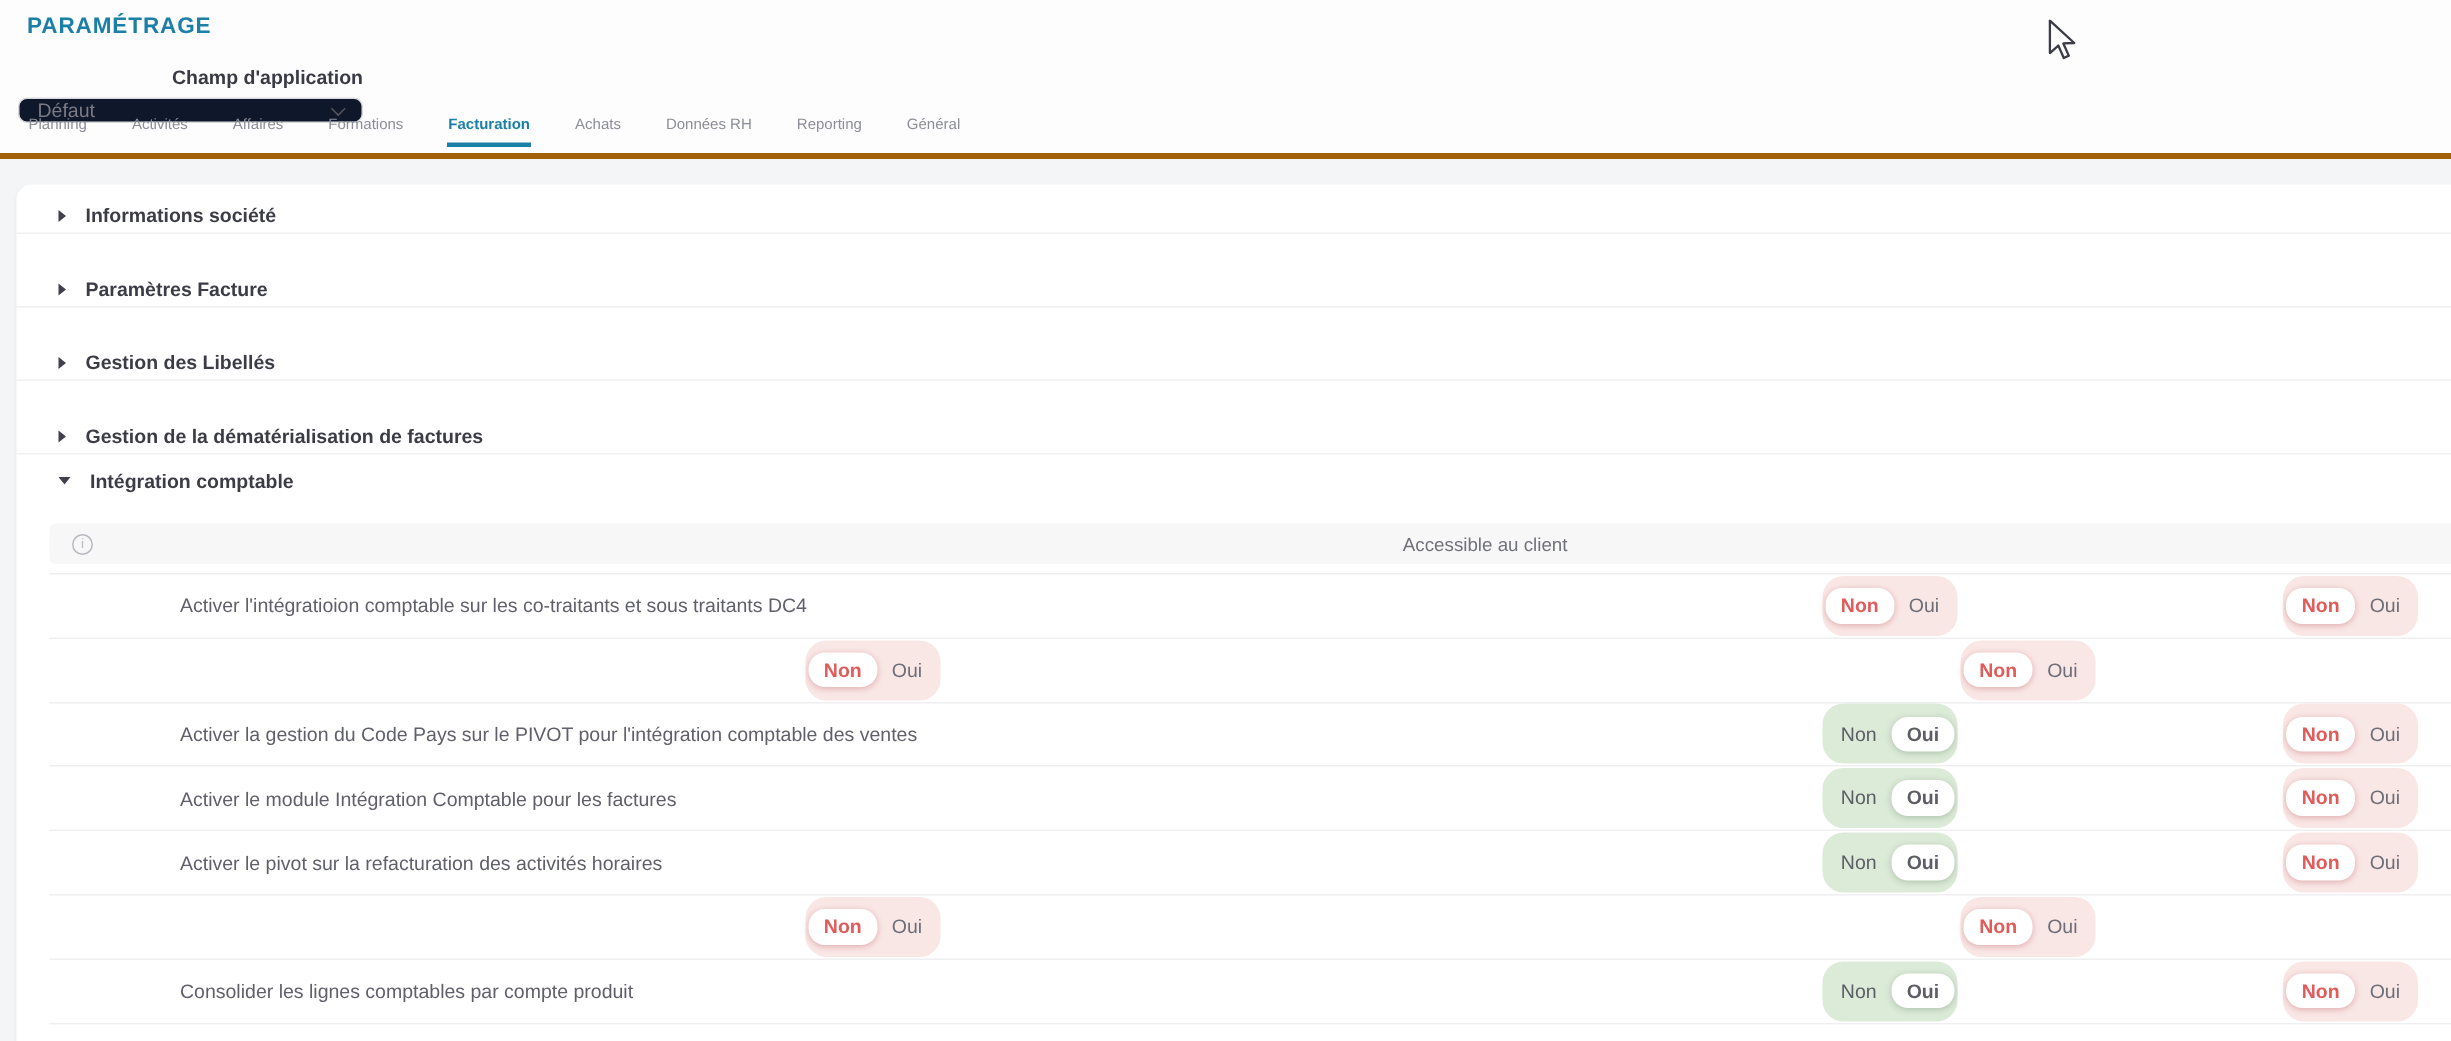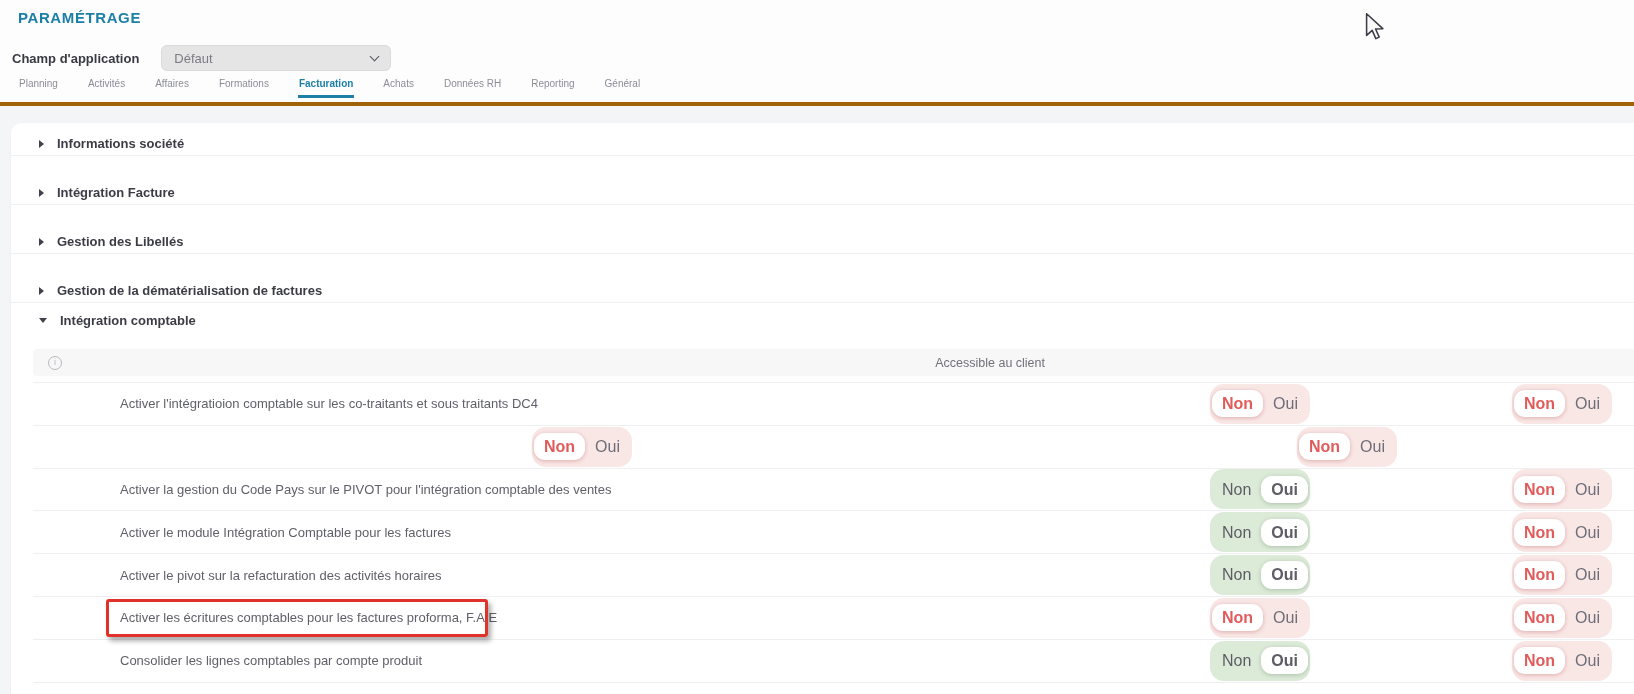--- a/index.html
+++ b/index.html
@@ -22,24 +22,24 @@
   
   .top-band{
     position:absolute;left:0;top:0;width:1634px;height:106px;
     background:#fdfdfe;border-bottom:4px solid #a16207;
   }
   .page-title{
     position:absolute;left:18px;top:9px;
     font-size:15px;font-weight:700;letter-spacing:.6px;
     color:var(--accent);
   }
-  .scope-row{position:absolute;left:12px;top:44px;height:28px;display:flex;align-items:center;gap:22px;}
+  .scope-row{position:absolute;left:12px;top:44px;height:28px;display:flex;align-items:flex-end;gap:6px;flex-direction:column;}
   .scope-label{font-size:13px;font-weight:700;color:#3a3a44;}
   .select{
-    width:230px;height:26px;background:#e5e5e5;
+    width:230px;height:26px;background:#0f172a;
     border:1px solid #d9d9de;border-radius:6px;
     display:flex;align-items:center;justify-content:space-between;
     padding:0 12px;cursor:pointer;
   }
   .select-value{font-size:13px;color:#7b7b85;}
   .chevron{
     width:7px;height:7px;border-right:1.5px solid #55555e;border-bottom:1.5px solid #55555e;
     transform:rotate(45deg);margin-top:-3px;
   }
   .tabs{
@@ -100,21 +100,21 @@
     width:382px;height:38px;
     border:3px solid var(--highlight);border-radius:3px;
     box-shadow:3px 4px 5px rgba(0,0,0,.33);
     pointer-events:none;
   }
   .trow.highlighted .hl-box{display:block;}
   
   .toggle{
     display:inline-flex;align-items:center;
     height:40px;padding:2px;border-radius:14px;
-    font-size:16px;cursor:pointer;
+    font-size:13px;cursor:pointer;
   }
   .toggle .opt{padding:4px 10px;border-radius:11px;line-height:1.2;}
   .toggle.is-non{background:var(--non-bg);}
   .toggle.is-non .opt-non{background:#fff;color:var(--non-text);font-weight:600;box-shadow:0 1px 4px rgba(170,60,60,.35);}
   .toggle.is-non .opt-oui{color:#6e6e78;}
   .toggle.is-oui{background:var(--oui-bg);}
   .toggle.is-oui .opt-non{color:var(--neutral-text);}
   .toggle.is-oui .opt-oui{background:#fff;color:var(--neutral-text);font-weight:600;box-shadow:0 1px 4px rgba(80,120,80,.35);}
   
   .cursor{position:absolute;left:1365px;top:13px;pointer-events:none;}
@@ -145,21 +145,21 @@
 </div>
 
 <div class="card">
 
   <div class="section first">
     <span class="caret-right"></span>
     <span class="section-label">Informations société</span>
   </div>
   <div class="section">
     <span class="caret-right"></span>
-    <span class="section-label">Intégration Facture</span>
+    <span class="section-label">Paramètres Facture</span>
   </div>
   <div class="section">
     <span class="caret-right"></span>
     <span class="section-label">Gestion des Libellés</span>
   </div>
   <div class="section">
     <span class="caret-right"></span>
     <span class="section-label">Gestion de la dématérialisation de factures</span>
   </div>
   <div class="section expanded">
@@ -268,24 +268,20 @@
         <div class="cell cell-client">
           <div class="toggle is-non">
             <span class="opt opt-non">Non</span>
             <span class="opt opt-oui">Oui</span>
           </div>
         </div>
       </div>
 
       <div class="trow highlighted">
         <div class="cell cell-icon"></div>
-        <div class="cell cell-label">
-          <span class="row-label">Activer les écritures comptables pour les factures proforma, F.A.E</span>
-          <span class="hl-box"></span>
-        </div>
         <div class="cell cell-valeur">
           <div class="toggle is-non">
             <span class="opt opt-non">Non</span>
             <span class="opt opt-oui">Oui</span>
           </div>
         </div>
         <div class="cell cell-client">
           <div class="toggle is-non">
             <span class="opt opt-non">Non</span>
             <span class="opt opt-oui">Oui</span>

